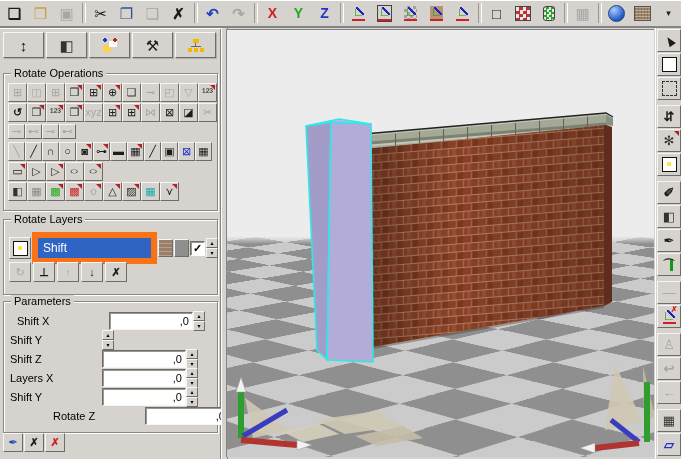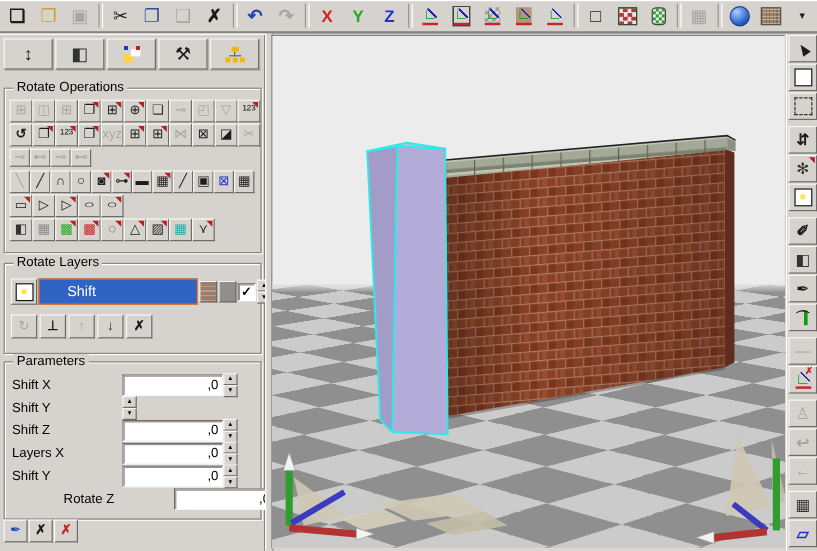--- a/index.html
+++ b/index.html
@@ -81,21 +81,21 @@
   .gtitle{position:absolute;top:-7px;left:7px;background:#d6d3ce;padding:0 3px;font-size:11px}
   .oprow{position:absolute;left:4px;display:flex;gap:0}
   .ob{width:19px;height:19px;flex:0 0 auto;background:#d6d3ce;display:flex;align-items:center;justify-content:center;
       border:1px solid;border-color:#f7f6f4 #6e6c68 #6e6c68 #f7f6f4;position:relative;font-size:11px}
   .ob .g{font-size:11px}
   .obs .ob{width:17px;height:15px}
   .r4 .ob{width:17px}
   .lrow{position:absolute;left:5px;top:12px;display:flex;align-items:center;gap:1px}
   .lico{width:22px;height:22px}
   .lsel{width:108px;height:20px;background:#2f63c4;color:#fff;display:flex;align-items:center;
-        padding-left:23px;border:1px solid #f97316;font-size:12px}
+        padding-left:5px;border:6px solid #f97316;font-size:12px}
   .swatch{width:15px;height:18px;border:1px solid;border-color:#f7f6f4 #6e6c68 #6e6c68 #f7f6f4}
   .swatch.tex{background:#9b7e6a repeating-linear-gradient(0deg,rgba(255,255,255,.25) 0 1px,transparent 1px 4px)}
   .swatch.gray{background:#8f8f8f}
   .chk{width:13px;height:13px;background:#fff;border:1px solid;border-color:#6e6c68 #fff #fff #6e6c68;
        box-shadow:inset 1px 1px 0 #9a978f;display:flex;align-items:center;justify-content:center;
        font-size:11px;font-weight:bold}
   .spin{width:12px;height:20px;display:inline-flex;flex-direction:column;flex:0 0 auto}
   .sb{height:10px;background:#d6d3ce;border:1px solid;border-color:#f7f6f4 #6e6c68 #6e6c68 #f7f6f4;
       font-size:6px;line-height:8px;text-align:center;display:block;overflow:hidden}
   .lbtns{position:absolute;left:5px;top:42px;display:flex;gap:2px}
@@ -459,21 +459,21 @@
         <button class="ob">
           <span class="g c-bold">✗</span>
         </button>
       </div>
   </div>
 
   <div class="gbox" style="top:272px;height:130px">
     <span class="gtitle">Parameters</span>
     <div>
 
-    <div class="prow" style="top: 10px;">
+    <div class="prow" style="top: 10px; justify-content: center;">
         <span class="plabel">Shift X</span>
         <input class="pinput" value=",0" style="">
         <span class="spin">
           <span class="sb">▴</span>
           <span class="sb">▾</span>
         </span>
       </div>
         <div class="prow" style="top: 29px;">
         <span class="plabel">Shift Y</span>
         <span class="spin">

